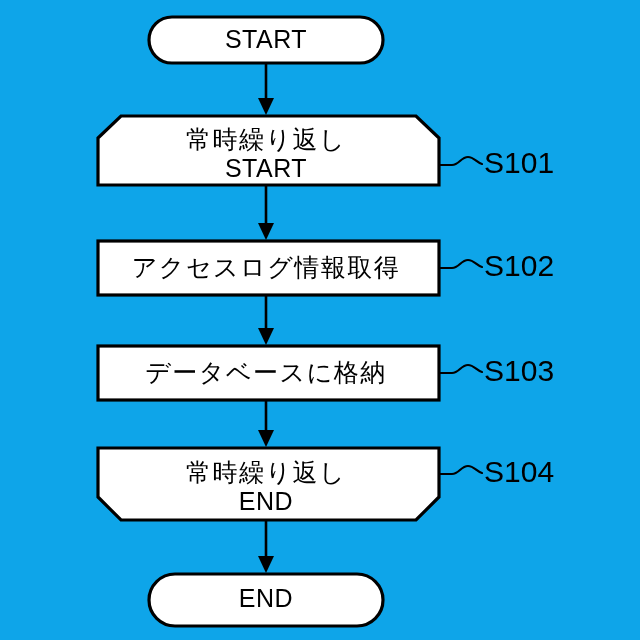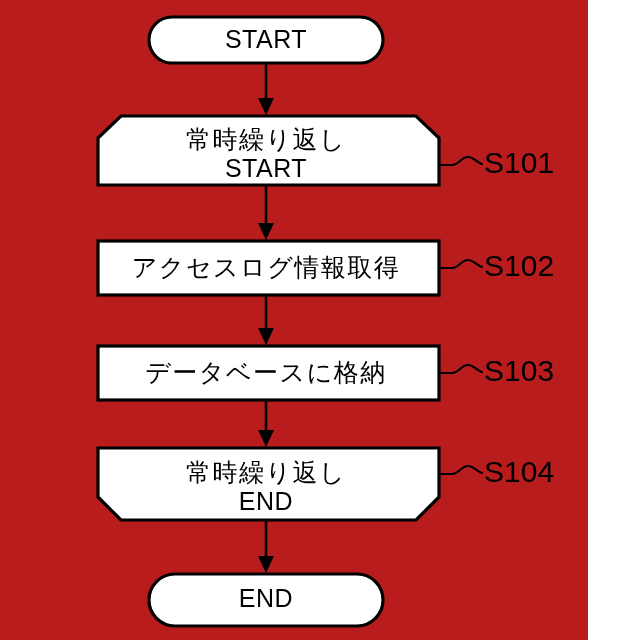--- a/index.html
+++ b/index.html
@@ -2,23 +2,23 @@
 <html><head>
 <meta charset="utf-8">
 <style>
   html, body {
     margin: 0;
     padding: 0;
     background: #ffffff;
   }
   #canvas {
     position: relative;
-    width: 588px;
+    width: 640px;
     height: 640px;
-    background: #b91c1c;
+    background: #0ea5e9;
     font-family: "Liberation Sans", "DejaVu Sans", sans-serif;
     overflow: hidden;
   }
   svg#flow {
     position: absolute;
     top: 0;
     left: 0;
     width: 640px;
     height: 640px;
   }

